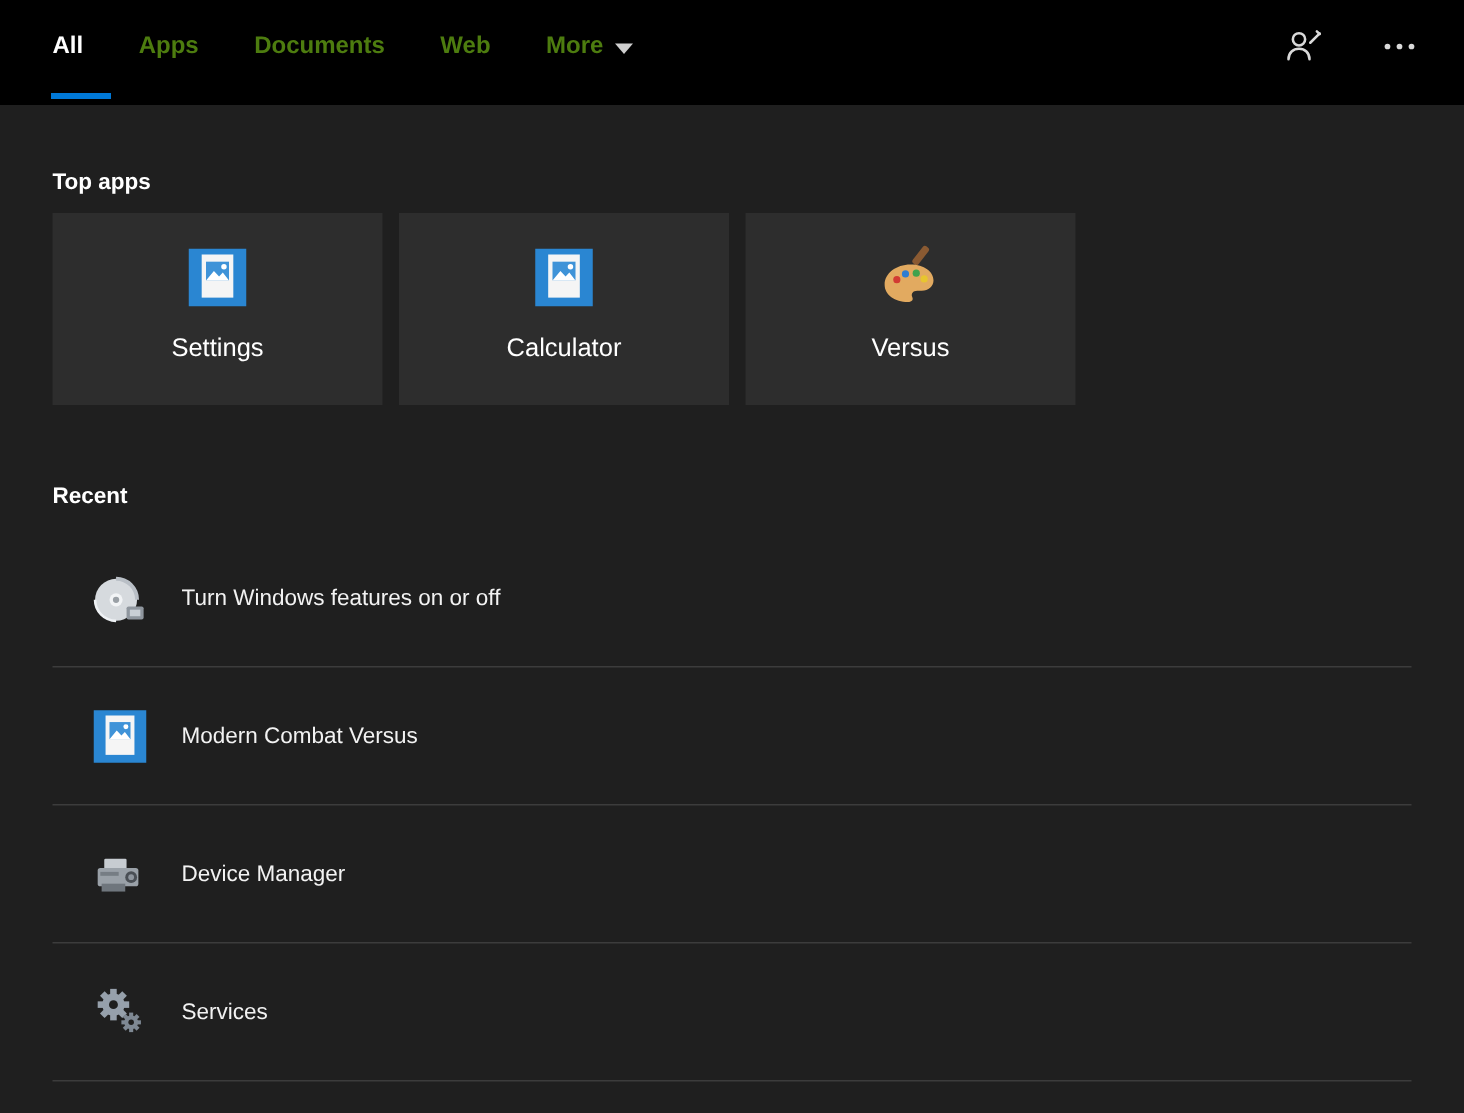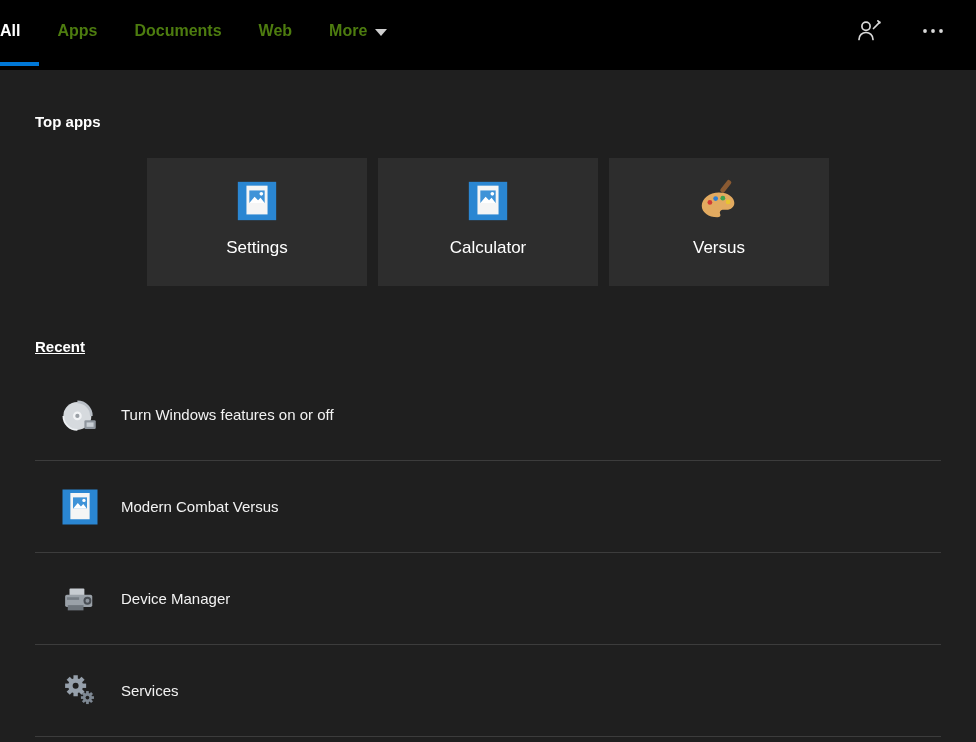--- a/index.html
+++ b/index.html
@@ -15,20 +15,21 @@
   .topbar {
     position: relative;
     height: 70px;
     background: #000000;
     display: flex;
     align-items: flex-start;
   }
   .tabs {
     display: flex;
     gap: 37px;
+    padding-left: 35px;
     height: 62px;
     align-items: flex-start;
   }
   .tab {
     position: relative;
     color: #4d7c0f;
     font-size: 16px;
     cursor: pointer;
     display: flex;
     align-items: center;
@@ -76,28 +77,27 @@
 
   
   .main { padding: 0 35px; }
 
   .section-title {
     color: #ffffff;
     font-size: 15px;
     font-weight: bold;
   }
   .title-top-apps { padding-top: 43px; }
-  .title-recent  { padding-top: 52px; text-decoration: underline; }
+  .title-recent  { padding-top: 52px; }
 
   
   .tiles {
-    margin-top: 28px;
+    margin-top: 12px;
     display: flex;
     gap: 11px;
-    justify-content: center;
   }
   .tile {
     width: 220px;
     height: 128px;
     background: #2d2d2d;
     display: flex;
     flex-direction: column;
     align-items: center;
     padding-top: 20px;
     cursor: pointer;

